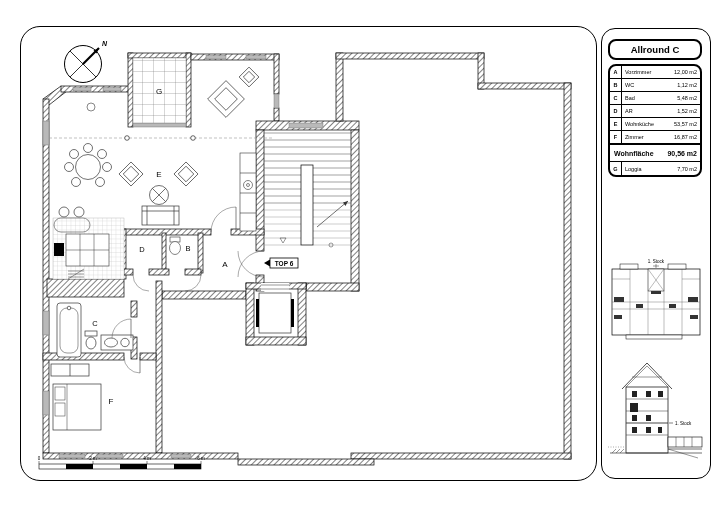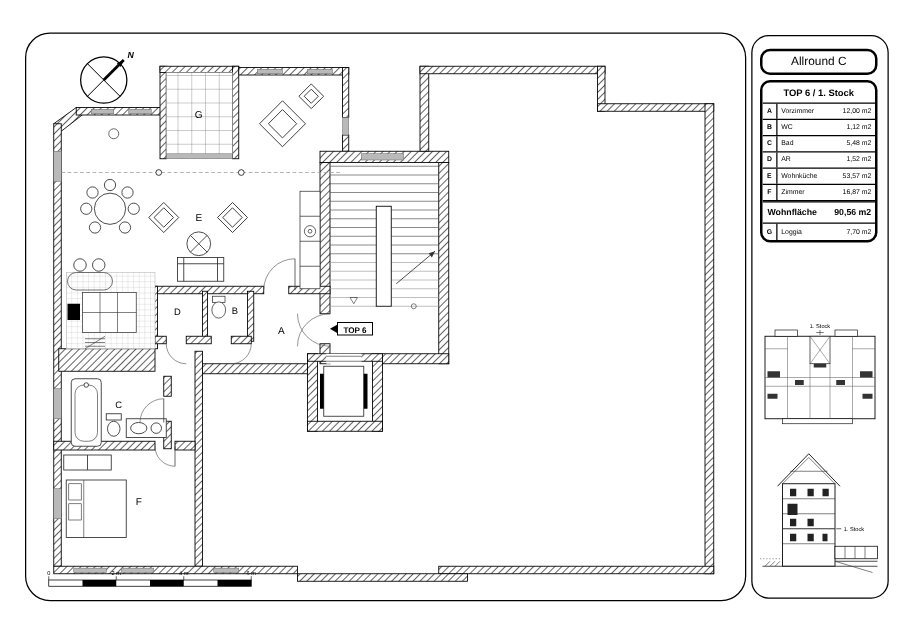--- a/index.html
+++ b/index.html
@@ -5,21 +5,21 @@
   html,body{margin:0;padding:0;background:#fff;}
   .sheet{position:relative;width:725px;height:512px;background:#fff;overflow:hidden;
          font-family:"Liberation Sans",sans-serif;color:#000;}
   .main-frame{position:absolute;left:20px;top:26px;width:577px;height:455px;
               border:1.5px solid #000;border-radius:20px;box-sizing:border-box;background:#fff;}
   .side-frame{position:absolute;left:601px;top:28px;width:110px;height:451px;
               border:1.5px solid #000;border-radius:14px;box-sizing:border-box;background:#fff;}
   .plan-svg{position:absolute;left:0;top:0;}
   .title-box{position:absolute;left:6px;top:10px;width:94px;height:21px;border:2px solid #000;
              border-radius:8px;box-sizing:border-box;display:flex;align-items:center;justify-content:center;
-             font-weight:normal;font-size:9.5px;}
+             font-weight:bold;font-size:9.5px;}
   .legend{position:absolute;left:6px;top:35px;width:94px;border:2px solid #000;border-radius:8px;
           box-sizing:border-box;overflow:hidden;background:#fff;}
   .tbl-header{height:16px;display:flex;align-items:center;justify-content:center;
               font-weight:bold;font-size:7.5px;border-bottom:1.5px solid #000;}
   .trow{display:flex;align-items:center;height:12px;border-bottom:0.75px solid #000;font-size:5.5px;}
   .trow .k{width:11px;text-align:center;font-weight:bold;border-right:0.75px solid #000;align-self:stretch;
            display:flex;align-items:center;justify-content:center;}
   .trow .n{flex:1;padding-left:3px;}
   .trow .a{padding-right:3px;text-align:right;}
   .trow.total{height:16px;font-size:7px;font-weight:bold;border-top:0.5px solid #000;border-bottom:1.5px solid #000;}
@@ -318,21 +318,20 @@
     </svg>
   </div>
 
   <div class="side-frame">
 
     <div class="title-box">
       <span>Allround C</span>
     </div>
 
     <div class="legend">
-      <div class="tbl-header">TOP 6 / 1. Stock</div>
       <div class="trow">
         <span class="k">A</span>
         <span class="n">Vorzimmer</span>
         <span class="a">12,00 m2</span>
       </div>
       <div class="trow">
         <span class="k">B</span>
         <span class="n">WC</span>
         <span class="a">1,12 m2</span>
       </div>

